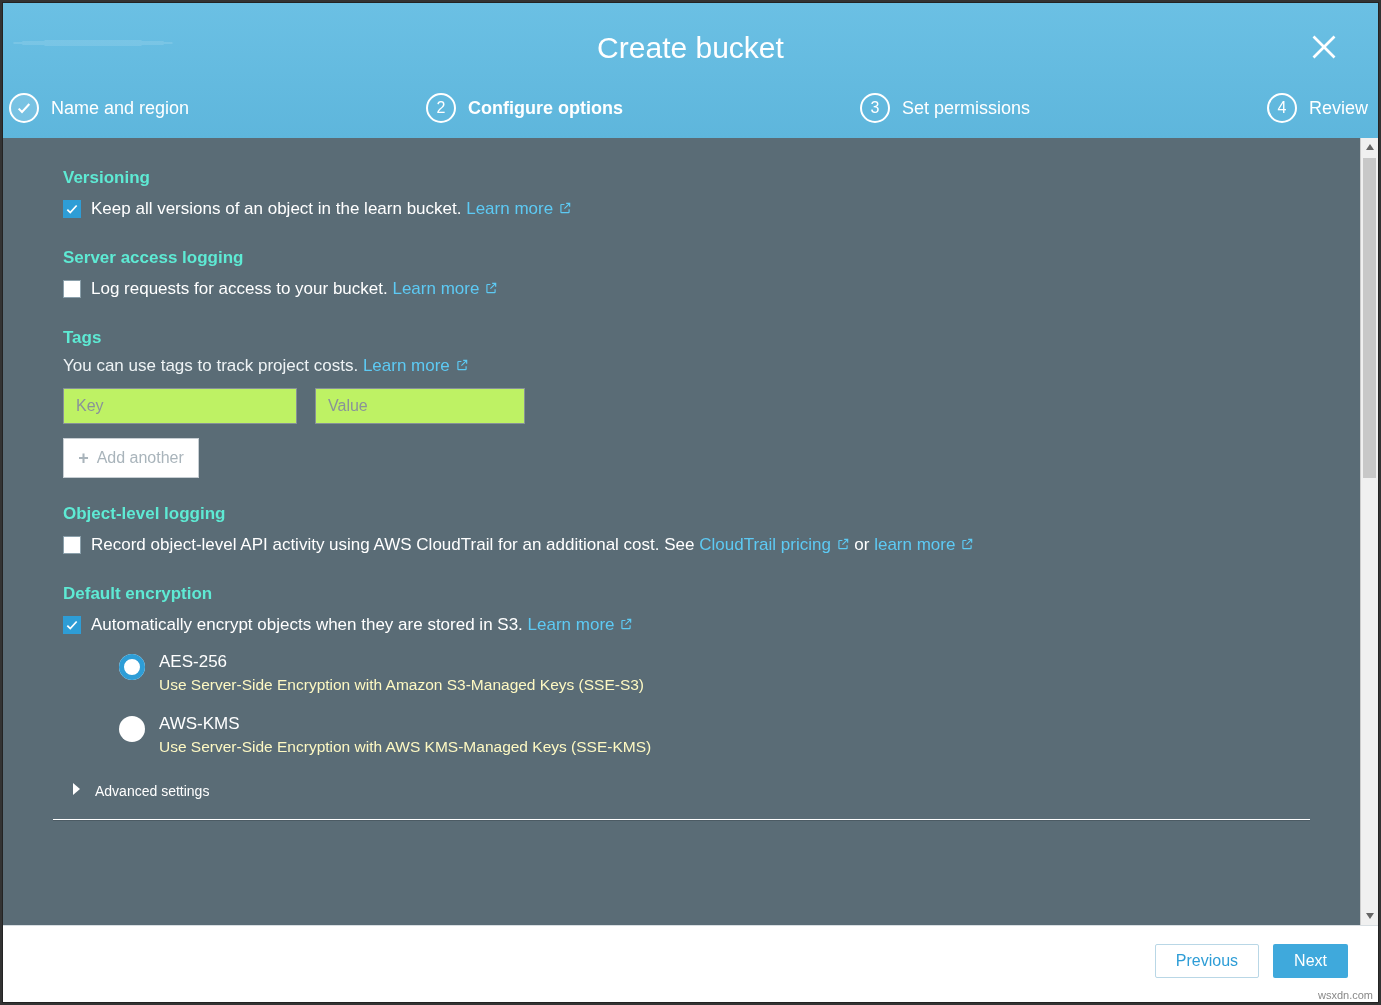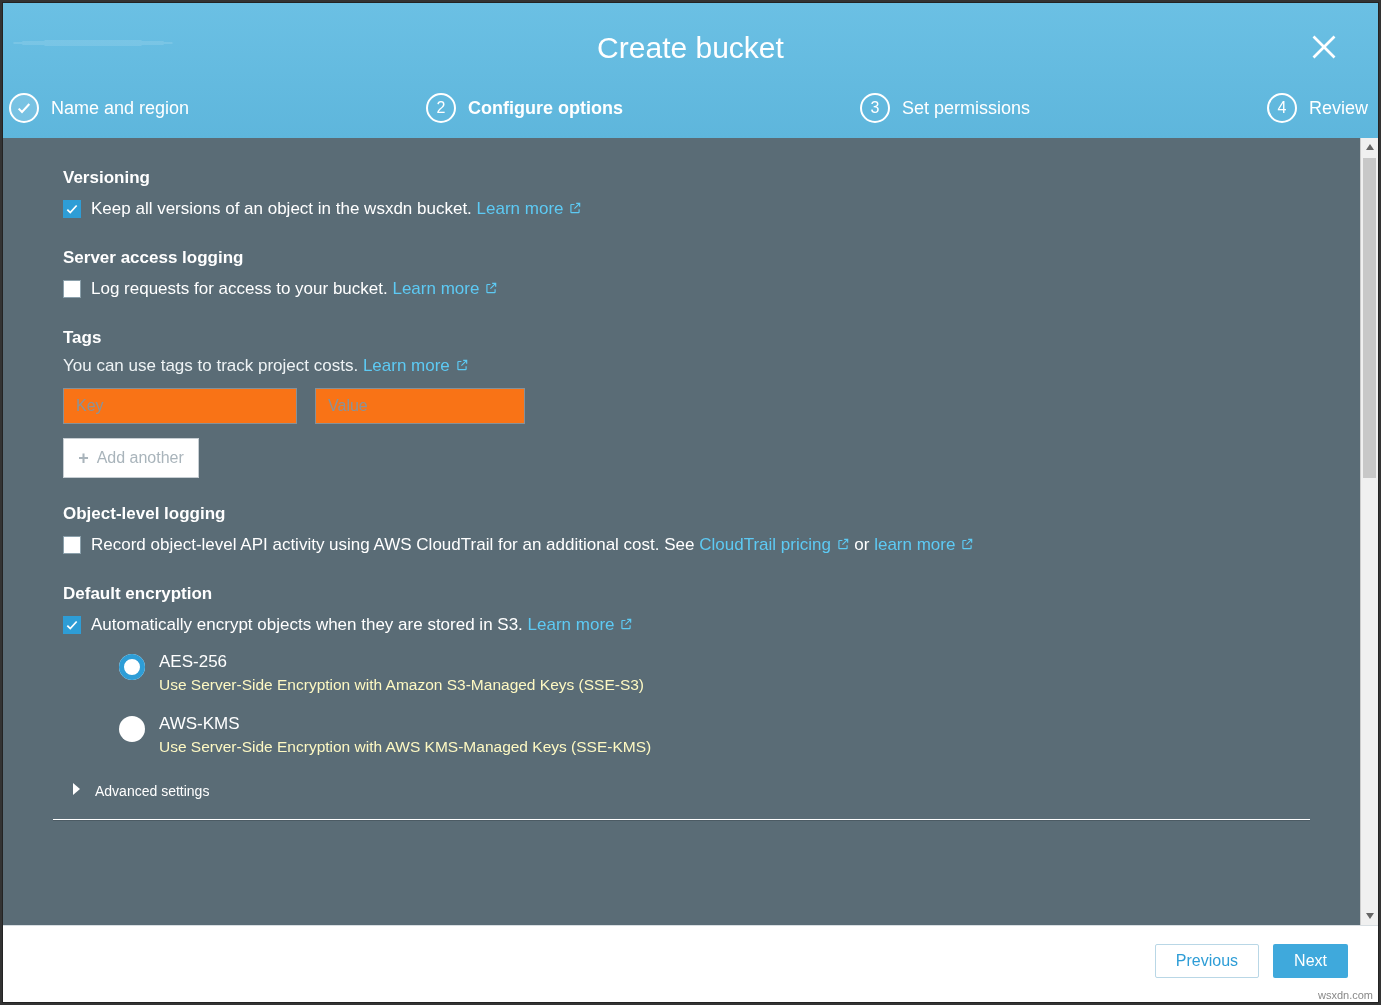--- a/index.html
+++ b/index.html
@@ -44,36 +44,36 @@
     overflow-y: auto;
   }
   .scrollbar { flex: 0 0 18px; background:#f0f0f0; position:relative; border-left:1px solid #ccc;}
   .scroll-arrow { position:absolute; left:0; right:0; height:18px; display:flex; align-items:center; justify-content:center;}
   .scroll-arrow.up { top:0; }
   .scroll-arrow.down { bottom:0; }
   .scroll-arrow svg { width:10px; height:10px; fill:#666;}
   .scroll-thumb { position:absolute; left:2px; right:2px; top:20px; height:320px; background:#c8c8c8; border-radius:0;}
   
   .section { margin-bottom: 26px; }
-  .section h3 { font-size: 17px; font-weight: 700; margin-bottom: 8px; color:#ffffff;}
+  .section h3 { font-size: 17px; font-weight: 700; margin-bottom: 8px; color:#5eead4;}
   .section .desc { font-size: 17px; font-weight: 400; color:#eef3f5; margin-bottom: 8px;}
   .row { display:flex; align-items:flex-start; gap:10px; font-size:17px; line-height:26px;}
   .checkbox {
     width:18px; height:18px; border:1px solid #8ba0ab; background:#fff; flex-shrink:0; margin-top:4px;
     display:flex; align-items:center; justify-content:center; cursor:pointer;
   }
   .checkbox.checked { background:#2e9dd6; border-color:#2e9dd6;}
   .checkbox.checked svg { width:14px; height:14px; stroke:#fff; stroke-width:3; fill:none;}
   .link { color:#5dcaf4; cursor:pointer; }
   .ext-icon { display:inline-block; width:14px; height:14px; vertical-align:-1px;}
   .ext-icon svg { width:14px; height:14px; stroke:currentColor; fill:none; stroke-width:2;}
   
   .tag-row { display:flex; gap:18px; margin-top:12px;}
   .text-input {
-    height:36px; border:1px solid #879198; background:#f97316; color:#333; font-size:16px;
+    height:36px; border:1px solid #879198; background:#bef264; color:#333; font-size:16px;
     padding: 0 12px;
   }
   .text-input::placeholder { color:#8a9399; }
   .input-key { width:234px; }
   .input-val { width:210px; }
   .add-btn {
     margin-top:14px; height:40px; width:136px; background:#fff; border:1px solid #c7ced3;
     display:flex; align-items:center; justify-content:center; gap:8px; color:#a9b4bb;
     font-size:16px; cursor:default;
   }
@@ -154,21 +154,21 @@
 
       <div class="section">
         <h3>Versioning</h3>
         <div class="row">
           <div class="checkbox checked">
             <svg viewBox="0 0 24 24">
                 <polyline points="4,13 9,18 20,6"></polyline>
               </svg>
           </div>
           <div>
-            <span>Keep all versions of an object in the wsxdn bucket.</span>
+            <span>Keep all versions of an object in the learn bucket.</span>
             <span class="link">
               <span>Learn more</span>
               <span class="ext-icon"><svg viewBox="0 0 24 24">
                     <path d="M14 4h6v6M20 4l-9 9M19 14v5a1 1 0 0 1-1 1H6a1 1 0 0 1-1-1V7a1 1 0 0 1 1-1h5"></path>
                   </svg></span>
             </span>
           </div>
         </div>
       </div>
 

